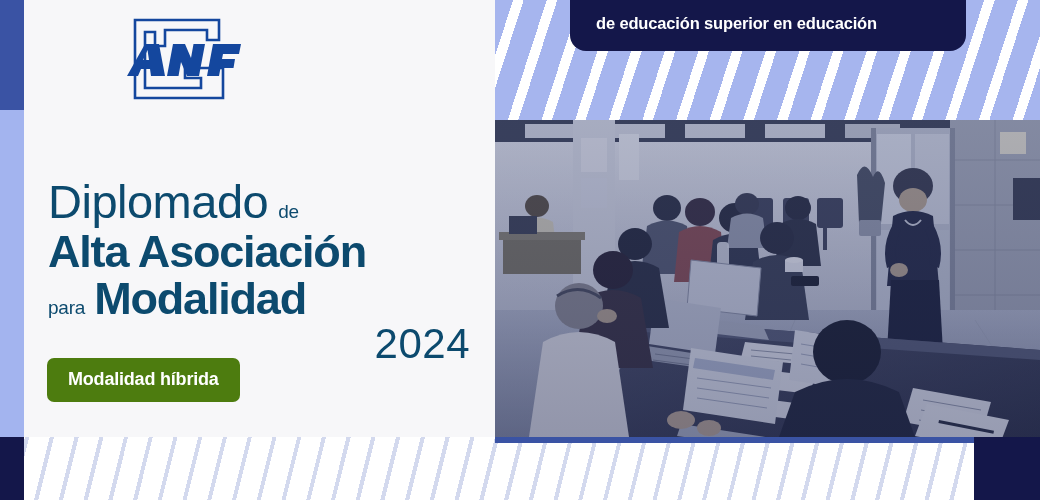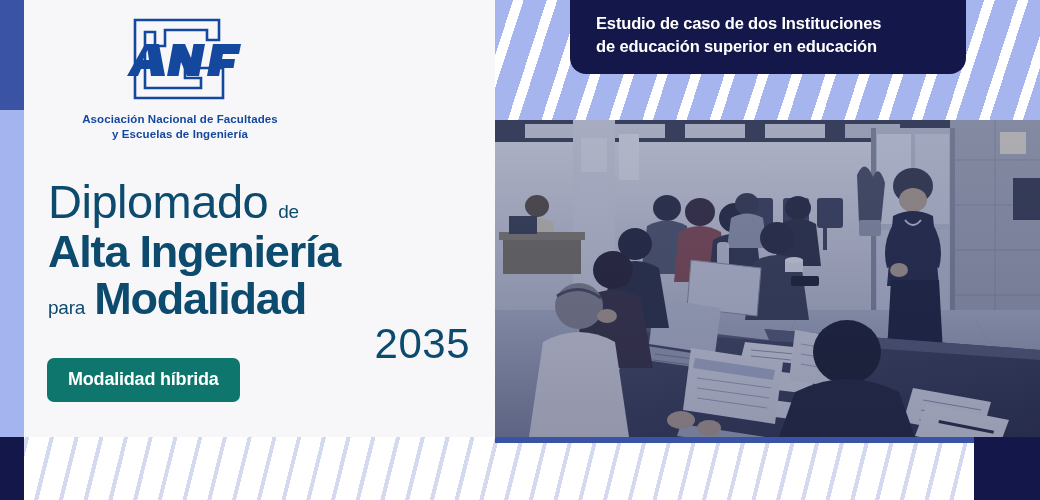--- a/index.html
+++ b/index.html
@@ -51,21 +51,21 @@
   .line-2{margin-top:2px;}
   .t-alta{font-size:45px;font-weight:bold;letter-spacing:-1.2px;line-height:1.05;}
   .line-3{display:flex;align-items:baseline;gap:9px;margin-top:0;}
   .t-para{font-size:19px;font-weight:400;letter-spacing:-.2px;}
   .t-directivos{font-size:45px;font-weight:bold;letter-spacing:-1.2px;line-height:1.05;}
   .line-4{text-align:right;padding-right:8px;margin-top:-2px;}
   .t-2026{font-size:42px;font-weight:300;letter-spacing:.5px;}
 
   
   .badge{position:absolute;left:47px;top:358px;z-index:8;
-    background:#0f766e;color:#ffffff;border-radius:7px;
+    background:#4d7c0f;color:#ffffff;border-radius:7px;
     padding:11px 21px 12px 21px;font-size:18px;font-weight:bold;letter-spacing:-.2px;}
 
   
   .caption-banner{position:absolute;left:570px;top:-14px;width:396px;
     background:#14174a;border-radius:0 0 16px 16px;z-index:9;
     padding:26px 26px 16px 26px;box-sizing:border-box;}
   .caption-text{color:#ffffff;font-size:16.5px;font-weight:bold;
     line-height:1.38;letter-spacing:-.15px;}
 
   
@@ -319,43 +319,38 @@
         <path d="M92 62 L98 30 H126 L124 40 H108 L107 45 H120 L118.5 54 H105.5 L104 62 Z"></path>
         <path d="M-2 0 H0 Z"></path>
       </g>
       <g fill="#14479e">
         <path d="M0 62 L6 30 H18 L12 62 Z" opacity="0"></path>
       </g>
       <g fill="#14479e" transform="translate(0,0)">
         <path d="M96 30 H108 L102 62 H90 Z" opacity="0"></path>
       </g>
     </svg>
-    <div class="logo-tagline">
-      <div>Asociación Nacional de Facultades</div>
-      <div>y Escuelas de Ingeniería</div>
-    </div>
   </div>
 
   <div class="headline">
     <div class="line-1">
       <span class="t-diplomado">Diplomado</span>
       <span class="t-de">de</span>
     </div>
     <div class="line-2">
-      <span class="t-alta">Alta Ingeniería</span>
+      <span class="t-alta">Alta Asociación</span>
     </div>
     <div class="line-3">
       <span class="t-para">para</span>
       <span class="t-directivos">Modalidad</span>
     </div>
     <div class="line-4">
-      <span class="t-2026">2035</span>
+      <span class="t-2026">2024</span>
     </div>
   </div>
 
   <div class="badge">Modalidad híbrida</div>
 
   <div class="caption-banner">
-    <div class="caption-text">Estudio de caso de dos Instituciones</div>
     <div class="caption-text">de educación superior en educación</div>
   </div>
 
 </div>
 
 </body></html>

